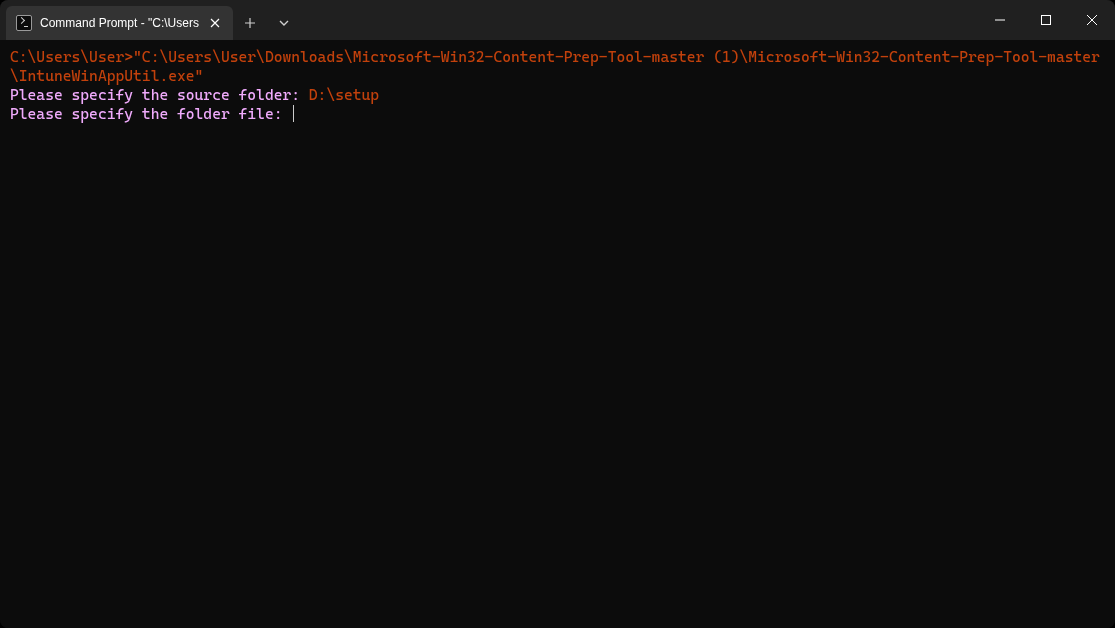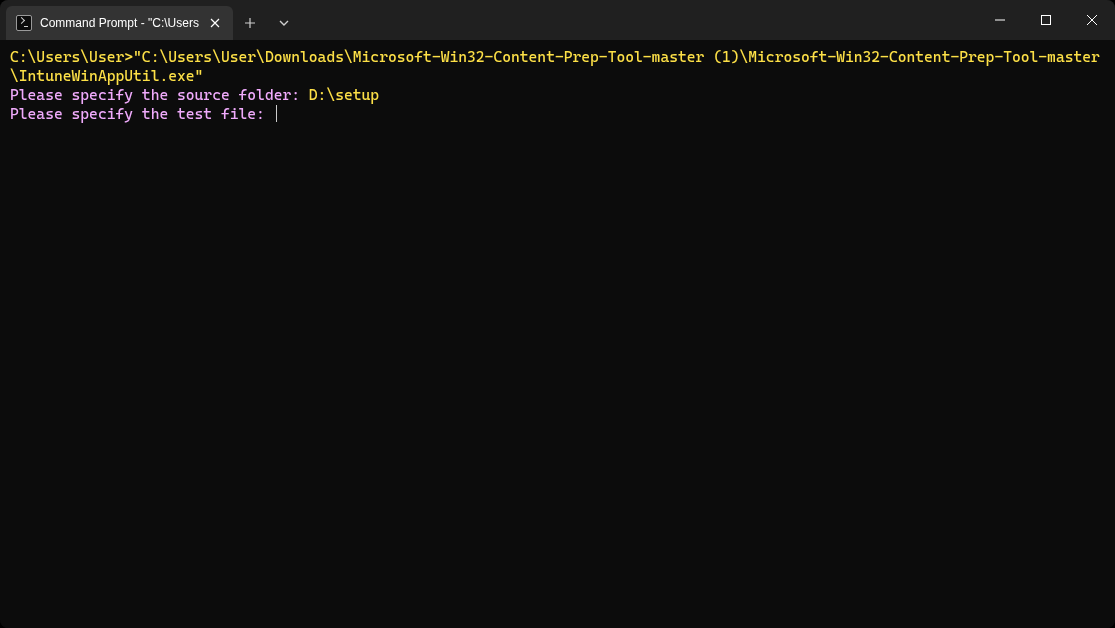--- a/index.html
+++ b/index.html
@@ -101,21 +101,21 @@
     color: #cccccc;
     font-family: "Cascadia Mono", Consolas, "Courier New", monospace;
     font-size: 15px;
     line-height: 19px;
     padding: 8px 10px 10px 10px;
     white-space: pre-wrap;
     word-break: break-all;
     overflow: hidden;
     position: relative;
   }
-  .t-white { color: #fde047; margin-top: 8px; }
+  .t-white { color: #c2410c; margin-top: 8px; }
   .t-green { color: #f0abfc; }
   .cursor {
     display: inline-block;
     width: 1px; height: 17px;
     background: #cccccc;
     vertical-align: -3px;
     margin-left: 2px;
     animation: blink 1s step-start infinite;
   }
   @keyframes blink { 50% { opacity: 0; } }
@@ -162,15 +162,15 @@
       <div class="win-btn close">
         <svg viewBox="0 0 10 10">
           <path d="M0 0 L10 10 M10 0 L0 10" stroke="currentColor" stroke-width="1"></path>
         </svg>
       </div>
     </div>
   </div>
 
   <div class="terminal"><span class="t-white">C:\Users\User&gt;</span><span class="t-white">"C:\Users\User\Downloads\Microsoft-Win32-Content-Prep-Tool-master (1)\Microsoft-Win32-Content-Prep-Tool-master\IntuneWinAppUtil.exe"</span>
 <span class="t-green">Please specify the source folder: </span><span class="t-white">D:\setup</span>
-<span class="t-green">Please specify the test file: </span><span class="cursor"></span></div>
+<span class="t-green">Please specify the folder file: </span><span class="cursor"></span></div>
 
 </div>
 
 </body></html>

